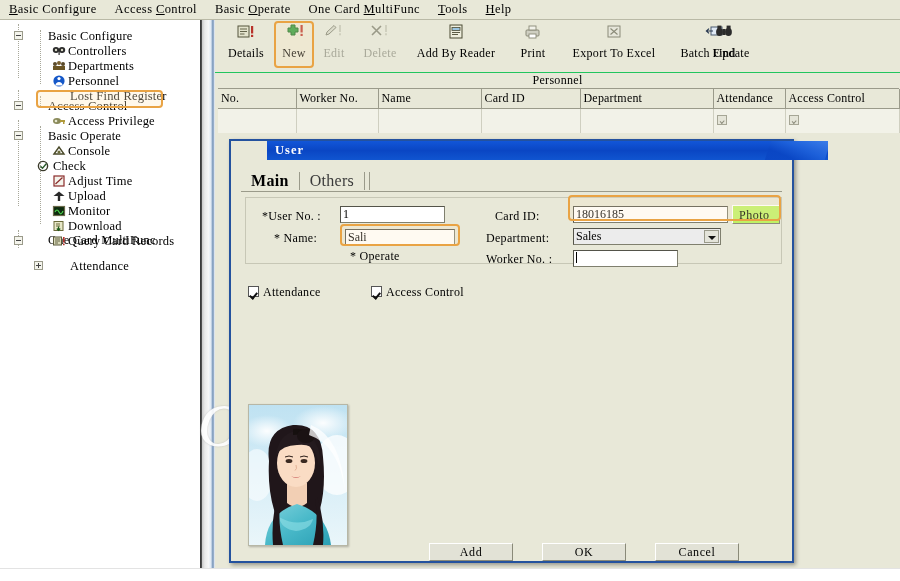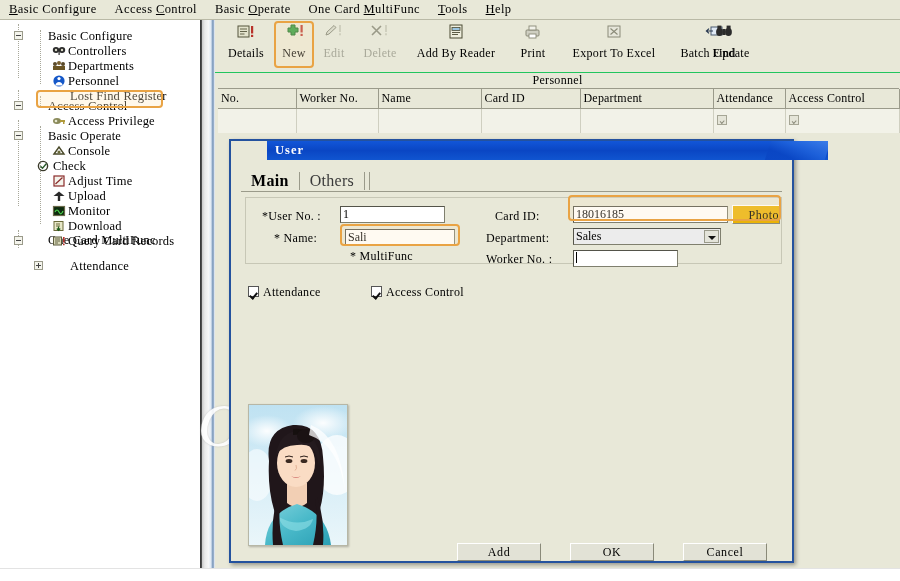--- a/index.html
+++ b/index.html
@@ -187,24 +187,24 @@
     position:absolute;right:1px;top:1px;width:15px;height:13px;
     background:#e4e4da;border:1px solid #9a9a8a;box-sizing:border-box;
   }
   .cbarrow:after{
     content:"";position:absolute;left:3px;top:5px;
     border-left:4px solid transparent;border-right:4px solid transparent;
     border-top:4px solid #111;
   }
   .fbtn{
     position:absolute;box-sizing:border-box;
-    background:#eab308;border:1px solid #8d8d7c;
+    background:#bef264;border:1px solid #8d8d7c;
     border-top-color:#fff;border-left-color:#fff;
-    text-align:right;font-family:"Liberation Serif", serif;font-size:12px;
-    letter-spacing:.5px;cursor:default;
+    text-align:left;font-family:"Liberation Serif", serif;font-size:12px;
+    letter-spacing:.5px;cursor:default;padding-left:6px;
   }
   #hl-name{
     position:absolute;left:94px;top:26px;width:120px;height:22px;
     border:2px solid #e9a344;border-radius:4px;box-sizing:border-box;
     background:rgba(255,232,190,.20);
   }
   #hl-card{
     position:absolute;left:322px;top:-3px;width:213px;height:26px;
     border:2px solid #e9a344;border-radius:4px;box-sizing:border-box;
     background:rgba(255,232,190,.20);
@@ -227,21 +227,21 @@
     box-shadow:1px 1px 2px rgba(0,0,0,.25);
   }
   #photoimg{position:absolute;left:0;top:0;width:98px;height:140px;}
   
   #btnbar{position:absolute;left:0;top:383px;width:561px;height:18px;}
   .dbtn{
     position:absolute;top:0;width:84px;height:18px;line-height:17px;
     background:#e2e2d6;border:1px solid #8a8a79;
     border-top-color:#ffffff;border-left-color:#ffffff;
     text-align:center;font-family:"Liberation Serif", serif;font-size:12px;
-    letter-spacing:.6px;box-sizing:border-box;cursor:default;margin-left:28px;
+    letter-spacing:.6px;box-sizing:border-box;cursor:default;
   }
   
   #bottomstrip{
     position:absolute;left:0;top:568px;width:900px;height:13px;
     background:#ffffff;border-top:1px solid #e3e3e3;
   }
 </style>
 </head>
 <body>
 
@@ -556,21 +556,21 @@
 
     <div id="fieldpanel">
 
       <div class="flabel" style="left:16px;top:11px;">*User No. :</div>
       <div class="ftext" style="left:94px;top:8px;width:105px;">1</div>
 
       <div class="flabel" style="left:28px;top:33px;">* Name:</div>
       <div class="ftext" style="left:99px;top:31px;width:110px;">Sali</div>
       <div id="hl-name"></div>
 
-      <div class="flabel" style="left:104px;top:51px;">*   MultiFunc</div>
+      <div class="flabel" style="left:104px;top:51px;">*   Operate</div>
 
       <div class="flabel" style="left:249px;top:11px;">Card ID:</div>
       <div class="ftext" style="left:327px;top:8px;width:155px;">18016185</div>
       <div class="fbtn" style="left:486px;top:7px;width:48px;height:19px;line-height:18px;">Photo</div>
       <div id="hl-card"></div>
 
       <div class="flabel" style="left:240px;top:33px;">Department:</div>
       <div class="fcombo" style="left:327px;top:30px;width:148px;">
         <span>Sales</span>
         <span class="cbarrow"></span>

